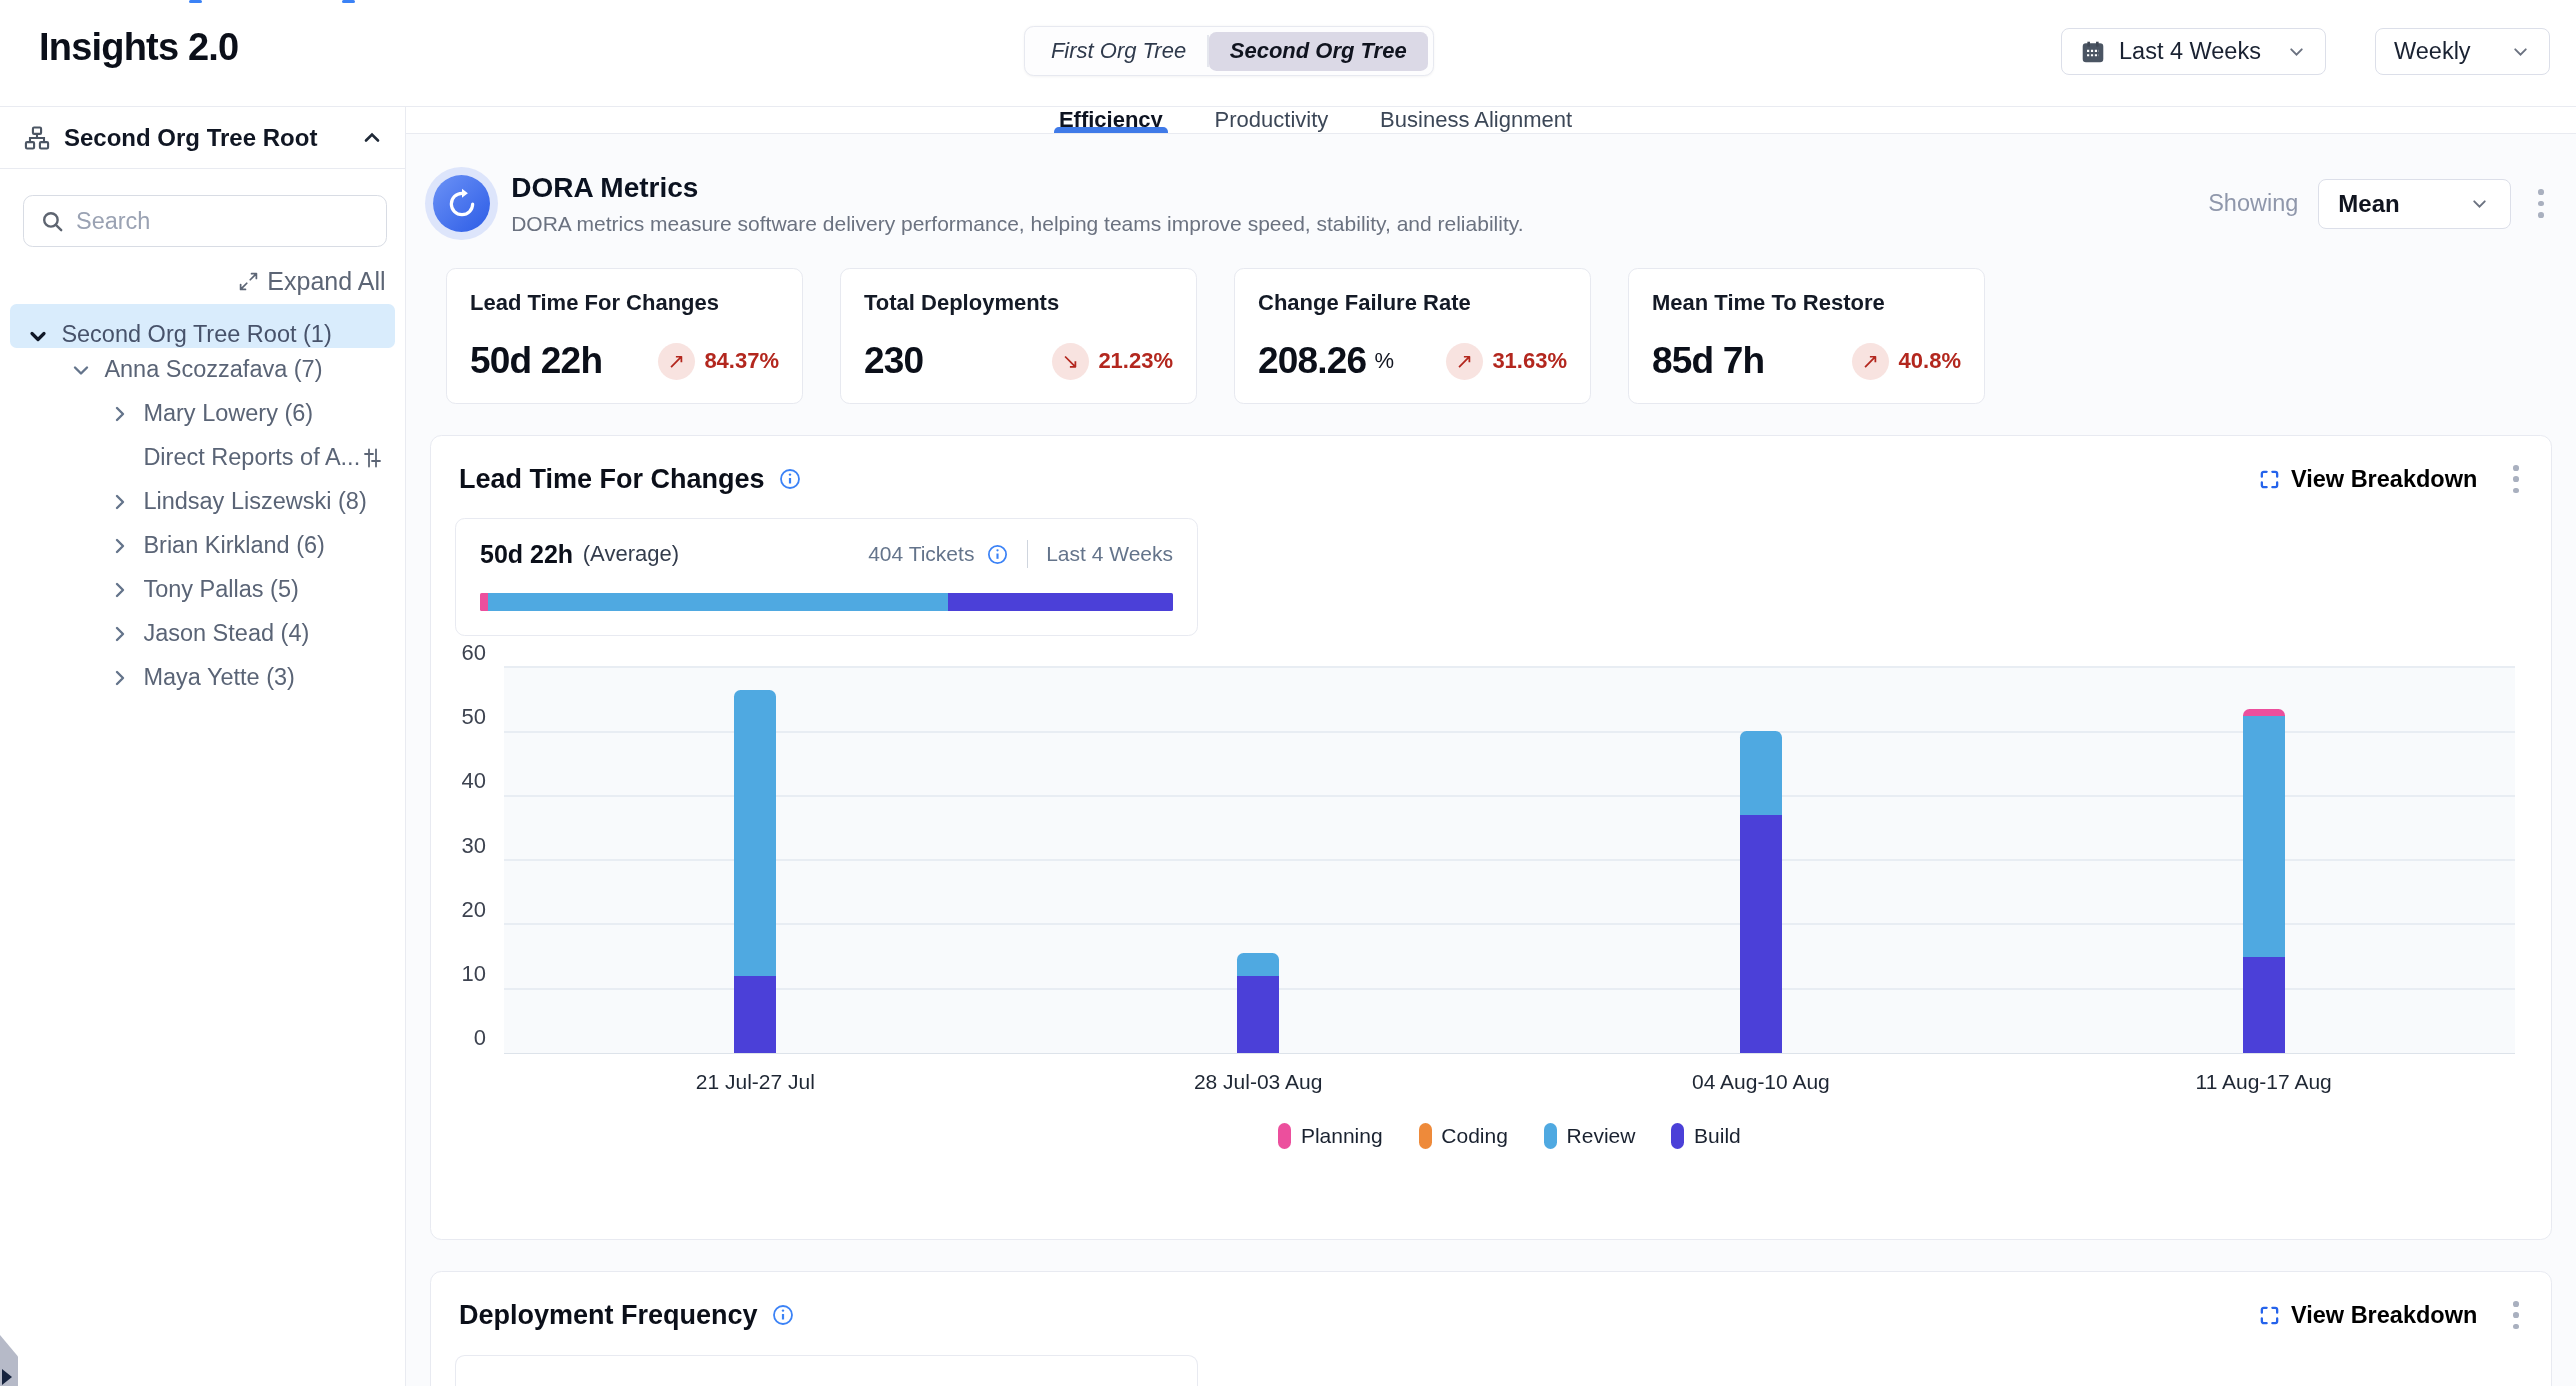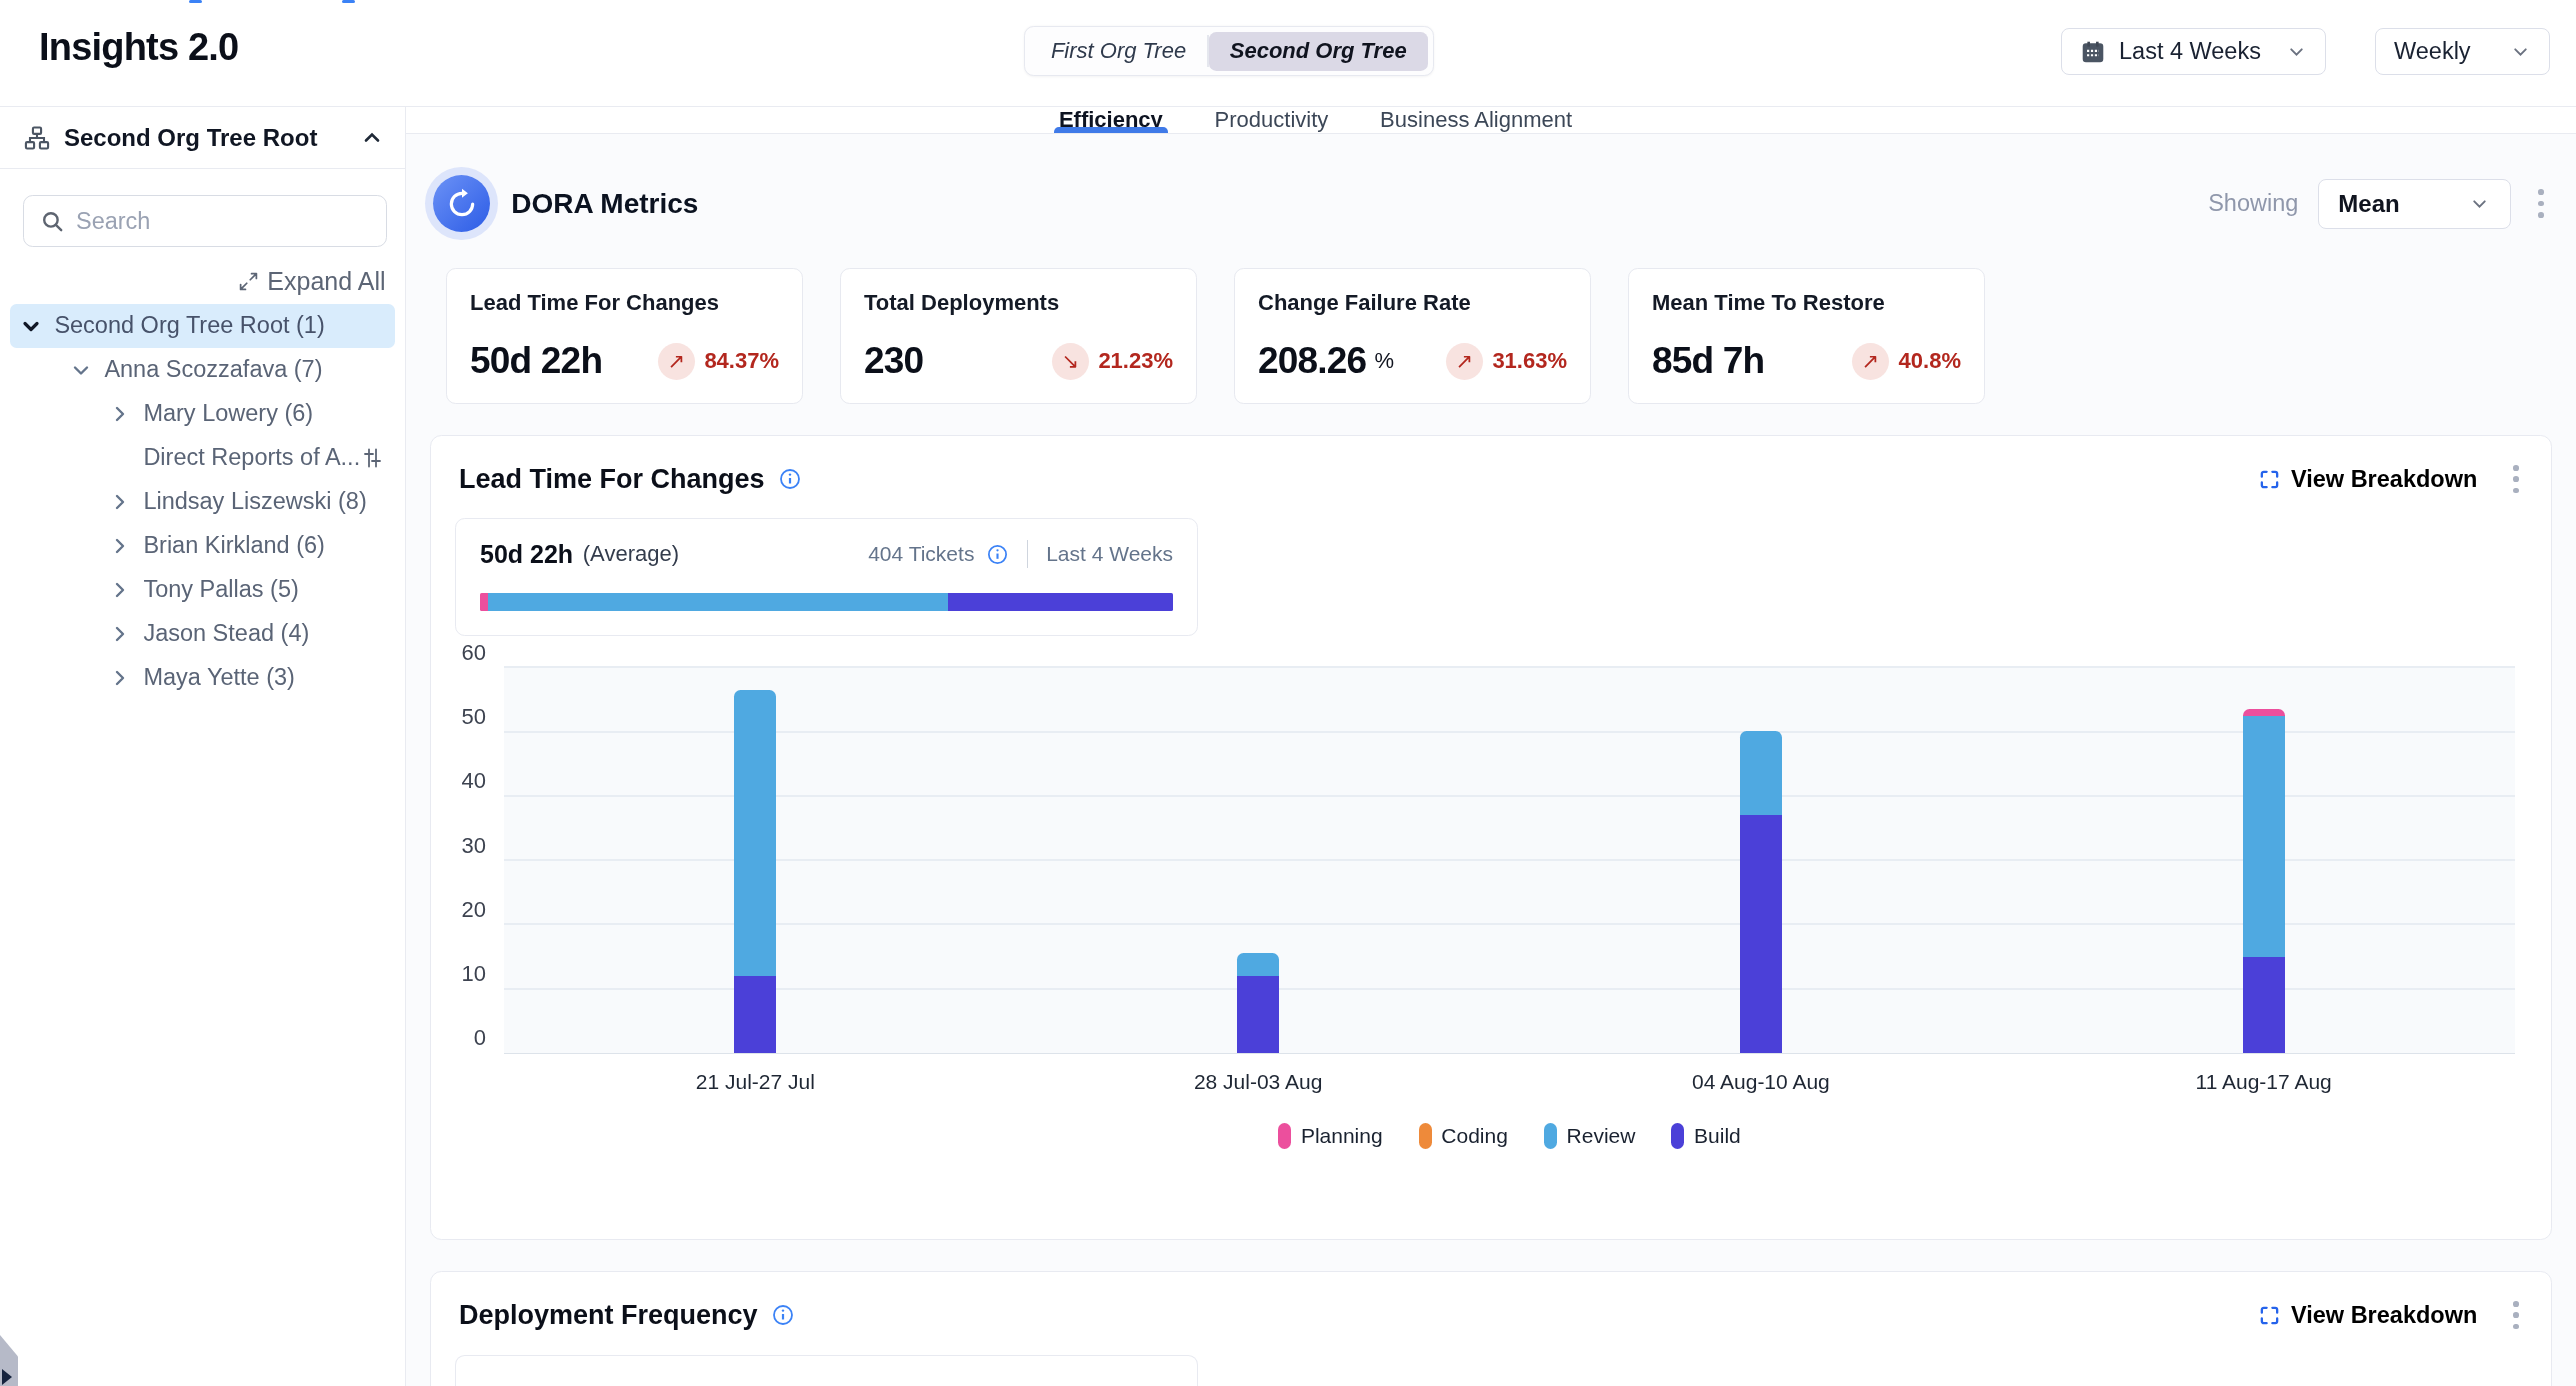--- a/index.html
+++ b/index.html
@@ -30,21 +30,21 @@
   .sidebar-head .title { font-size:24px; font-weight:bold; color:#101623; white-space:nowrap; }
   .sidebar-head .collapse { margin-left:auto; display:flex; }
   .search-box { margin:26px 18px 0 23px; height:52px; border:1.6px solid #d8dce4; border-radius:9.7px;
     display:flex; align-items:center; padding:0 14.6px; gap:11.4px; background:#fff; }
   .search-box input { border:none; outline:none; flex:1; font-size:23.5px; font-family:inherit; color:#30394a; background:transparent; }
   .search-box input::placeholder { color:#9aa2b3; }
   .expand-all { display:flex; justify-content:flex-end; align-items:center; gap:8px; margin:19.5px 19.5px 8px 0;
     color:#5c6575; font-size:25px; cursor:default; }
   .tree { margin-top:8px; padding:0 9.7px; }
   .tree-row { height:44px; display:flex; align-items:center; border-radius:6.5px; font-size:23.5px; color:#5a6476; white-space:nowrap; }
-  .tree-row.lvl0 { padding-left:7px; }
+  .tree-row.lvl0 { padding-left:14px;align-items:flex-end; }
   .tree-row.lvl1 { padding-left:57px; }
   .tree-row.lvl2 { padding-left:96px; }
   .tree-row.selected { background:#d9ecfc; color:#47526a; }
   .tree-chev { width:28px; margin-right:9.7px; display:flex; align-items:center; justify-content:center; flex:none; }
   .tree-filter { margin-left:auto; margin-right:13px; display:flex; }
 
   
   .side-handle { position:absolute; left:0; top:1228px; width:18px; height:83px; background:#b6bac8;
     clip-path:polygon(0 0, 100% 26%, 100% 74%, 0 100%); display:flex; align-items:center; }
   .side-handle .tri { width:0; height:0; border-left:10.6px solid #16233e; border-top:8px solid transparent; border-bottom:8px solid transparent; margin-left:2.4px; }
@@ -291,20 +291,21 @@
 
       <section class="dora-head">
         <div class="dora-icon">
           <svg width="32" height="32" viewBox="0 0 24 24" fill="none">
               <path d="M12 4a8 8 0 1 0 8 8" stroke="#ffffff" stroke-width="2.4" stroke-linecap="round"></path>
               <polygon points="12,0.6 16.4,4 12,7.4" fill="#ffffff"></polygon>
             </svg>
         </div>
         <div class="dora-texts">
           <div class="t">DORA Metrics</div>
+          <div class="s">DORA metrics measure software delivery performance, helping teams improve speed, stability, and reliability.</div>
         </div>
         <div class="dora-right">
           <span class="showing-label">Showing</span>
           <div class="mean-select">
             <span>Mean</span>
             <span class="chev">
               <svg width="21" height="21" viewBox="0 0 24 24" fill="none" stroke="#6b7280" stroke-width="2.2" stroke-linecap="round">
                   <path d="M6 9.5l6 6 6-6"></path>
                 </svg>
             </span>

